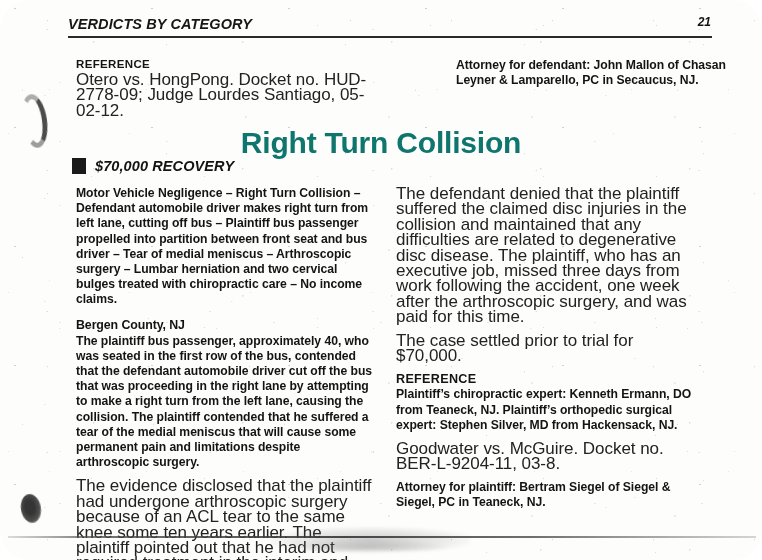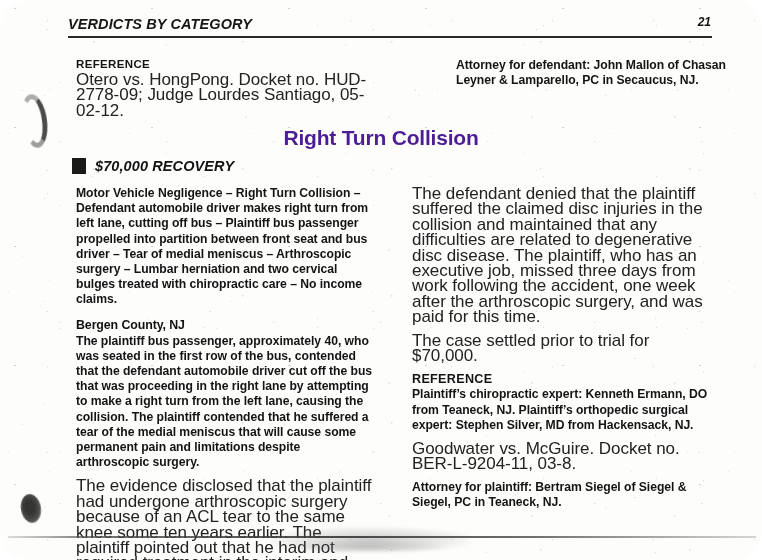--- a/index.html
+++ b/index.html
@@ -112,24 +112,24 @@
     letter-spacing: -.05px;
   }
 
   
   .article-title {
     position: absolute;
     top: 126px;
     left: 0;
     width: 762px;
     text-align: center;
-    font-size: 21px;
+    font-size: 30px;
     font-weight: bold;
     letter-spacing: -.2px;
-    color: #4c1d95;
+    color: #0f766e;
   }
 
   
   .recovery {
     position: absolute;
     left: 72px;
     top: 158px;
     display: flex;
     align-items: center;
     gap: 9px;
@@ -147,21 +147,21 @@
     color: #131313;
   }
 
   
   .col {
     position: absolute;
     top: 186px;
     width: 300px;
   }
   .col-left  { left: 76px;  }
-  .col-right { left: 396px; margin-left: 16px; }
+  .col-right { left: 396px; }
 
   .col p { margin: 0 0 8px 0; }
   .col p:last-child { margin-bottom: 0; }
 
   .subhead {
     font-size: 12.4px;
     font-weight: bold;
     color: #121212;
     margin: 10px 0 2px 0 !important;
     letter-spacing: -.1px;

